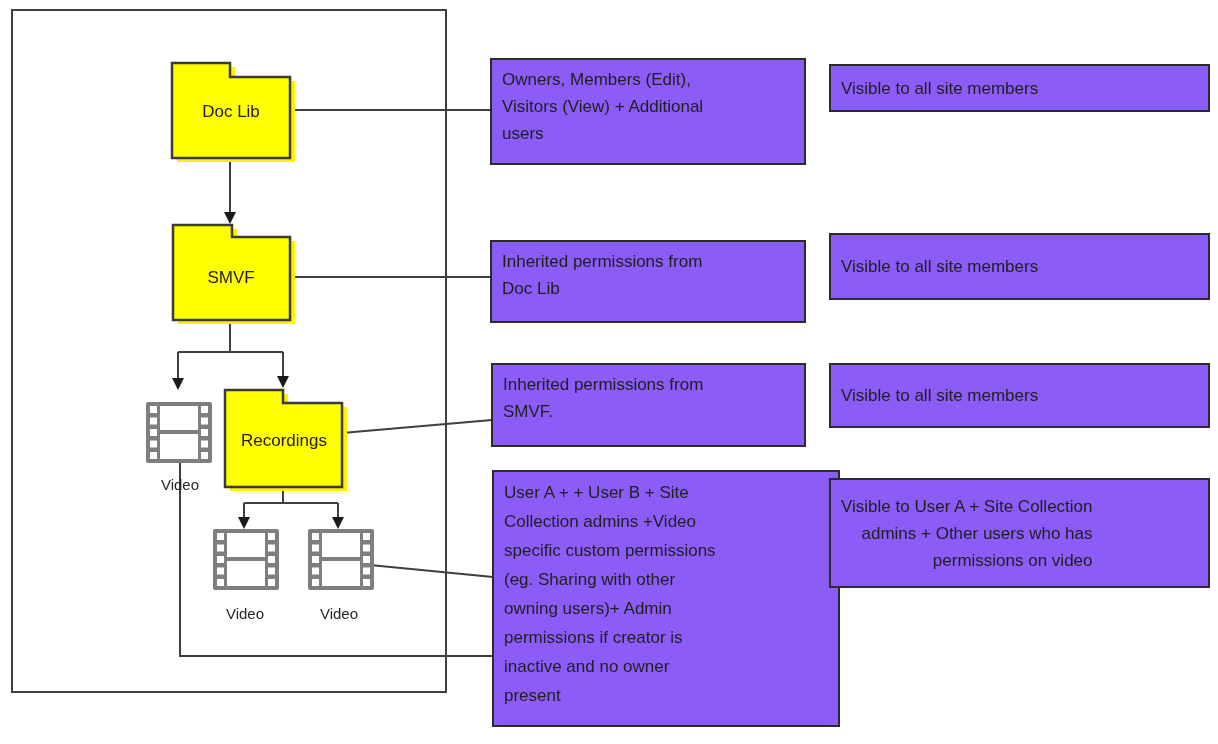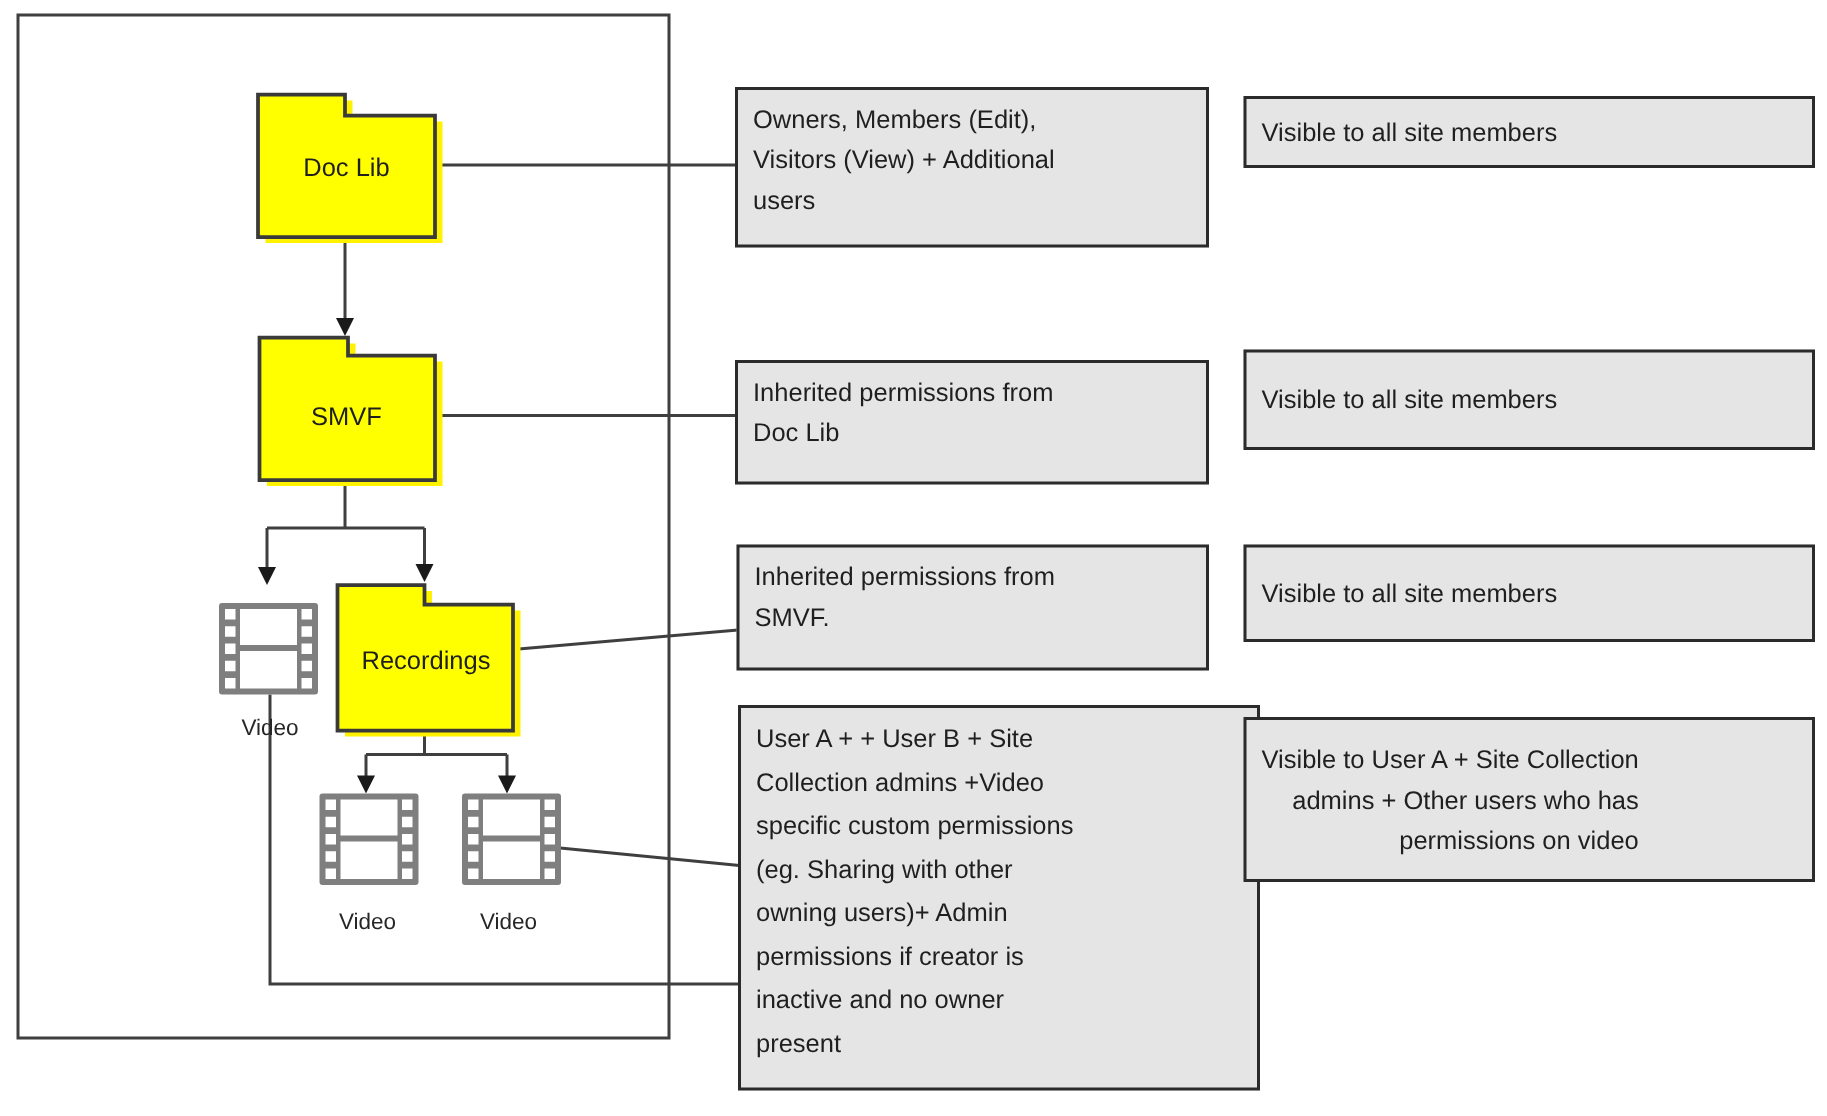--- a/index.html
+++ b/index.html
@@ -5,21 +5,21 @@
   html,body { margin:0; padding:0; background:#ffffff; }
   .stage {
     position:relative; width:1218px; height:744px; background:#ffffff;
     font-family:"Liberation Sans", sans-serif; color:#1f1f1f; overflow:hidden;
   }
   .stage svg { position:absolute; left:0; top:0; }
   svg text { font-family:"Liberation Sans", sans-serif; fill:#1f1f1f; }
   .folder-label { font-size:17px; }
   .video-label  { font-size:15px; fill:#262626; }
   .note {
-    position:absolute; box-sizing:border-box; background:#e5e5e5;
+    position:absolute; box-sizing:border-box; background:#8b5cf6;
     border:2px solid #2b2b2b; padding:6px 10px;
     font-size:17px; line-height:27px; white-space:pre-line;
   }
   .vcenter { display:flex; align-items:center; }
   .mb1 { left:490px; top:58px;  width:316px; height:107px; }
   .mb2 { left:490px; top:240px; width:316px; height:83px;  }
   .mb3 { left:491px; top:363px; width:315px; height:84px;  }
   .mb4 { left:492px; top:470px; width:348px; height:257px; line-height:29px; }
   .rb1 { left:829px; top:64px;  width:381px; height:48px;  }
   .rb2 { left:829px; top:233px; width:381px; height:67px;  }

